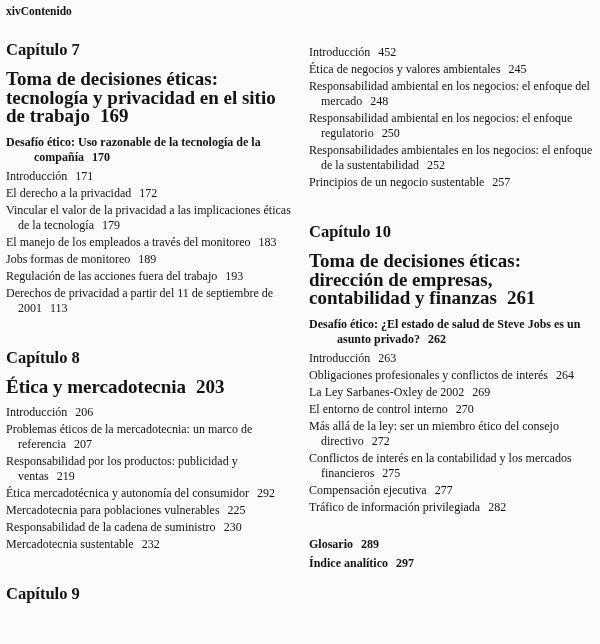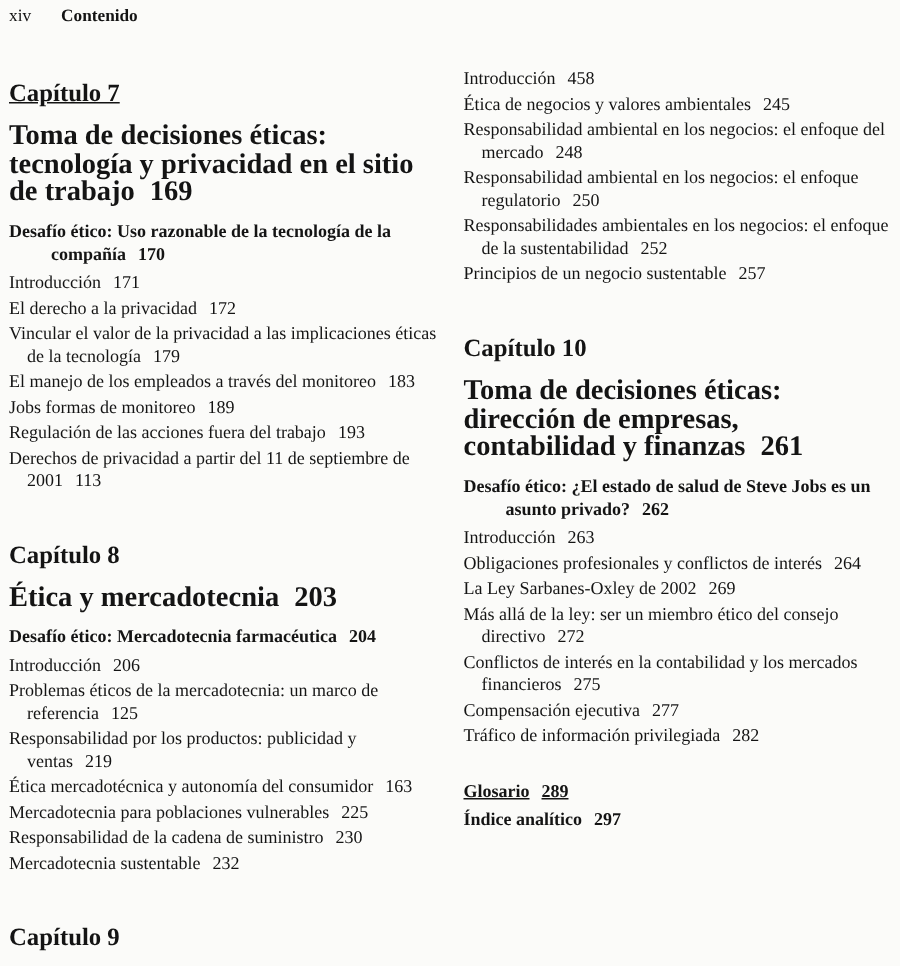--- a/index.html
+++ b/index.html
@@ -16,25 +16,25 @@
     -webkit-font-smoothing: antialiased;
   }
   .page {
     padding: 4px 6px 0 6px;
   }
   header.running {
     font-size: 11.5px;
     line-height: 14px;
   }
   header.running .pageno {
-    font-weight: normal;
+    font-weight: bold;
   }
   header.running .sec {
     font-weight: bold;
-    margin-left: 20px;
+    margin-left: 0;
   }
   main.cols {
     display: flex;
     gap: 14px;
     margin-top: 10px;
   }
   .col {
     width: 289px;
     flex: 0 0 289px;
   }
@@ -56,22 +56,21 @@
   
   .chapter_number {
     font-size: 16.5px;
     font-weight: bold;
     line-height: 20px;
     margin: 32px 0 10px 0;
     padding-left: 0;
     text-indent: 0;
   }
   #col-left .chapter_number:first-child {
-    margin-top: 24px;
-    text-decoration: underline;
+    margin-top: 12px;
   }
   
   .chapter_title {
     font-size: 19px;
     font-weight: bold;
     line-height: 18.5px;
     margin: 0 0 9px 0;
     padding-left: 0;
     text-indent: 0;
   }
@@ -85,21 +84,20 @@
     text-indent: -28px;
     margin-bottom: 4px;
   }
   
   .backmatter {
     font-weight: bold;
     margin-bottom: 4px;
   }
   .toc-item:not(.backmatter) + .backmatter {
     margin-top: 22px;
-    text-decoration: underline;
   }
 </style>
 </head>
 <body>
 
 <div class="page">
   <header class="running">
     <span class="pageno">xiv</span><span class="sec">Contenido</span>
   </header>
 
@@ -110,43 +108,43 @@
         <div class="toc-item challenge"><span class="txt">Desafío ético: Uso razonable de la tecnología de la compañía</span><span class="pg">170</span></div>
         <div class="toc-item entry"><span class="txt">Introducción</span><span class="pg">171</span></div>
         <div class="toc-item entry"><span class="txt">El derecho a la privacidad</span><span class="pg">172</span></div>
         <div class="toc-item entry"><span class="txt">Vincular el valor de la privacidad a las implicaciones éticas de la tecnología</span><span class="pg">179</span></div>
         <div class="toc-item entry"><span class="txt">El manejo de los empleados a través del monitoreo</span><span class="pg">183</span></div>
         <div class="toc-item entry"><span class="txt">Jobs formas de monitoreo</span><span class="pg">189</span></div>
         <div class="toc-item entry"><span class="txt">Regulación de las acciones fuera del trabajo</span><span class="pg">193</span></div>
         <div class="toc-item entry"><span class="txt">Derechos de privacidad a partir del 11 de septiembre de 2001</span><span class="pg">113</span></div>
         <div class="toc-item chapter_number"><span class="txt">Capítulo 8</span></div>
         <div class="toc-item chapter_title"><span class="txt">Ética y mercadotecnia</span><span class="pg">203</span></div>
-        <div class="toc-item challenge"><span class="txt">Desafío ético: Mercadotecnia farmacéutica</span><span class="pg">204</span></div>
         <div class="toc-item entry"><span class="txt">Introducción</span><span class="pg">206</span></div>
-        <div class="toc-item entry"><span class="txt">Problemas éticos de la mercadotecnia: un marco de referencia</span><span class="pg">125</span></div>
+        <div class="toc-item entry"><span class="txt">Problemas éticos de la mercadotecnia: un marco de referencia</span><span class="pg">207</span></div>
         <div class="toc-item entry"><span class="txt">Responsabilidad por los productos: publicidad y ventas</span><span class="pg">219</span></div>
-        <div class="toc-item entry"><span class="txt">Ética mercadotécnica y autonomía del consumidor</span><span class="pg">163</span></div>
+        <div class="toc-item entry"><span class="txt">Ética mercadotécnica y autonomía del consumidor</span><span class="pg">292</span></div>
         <div class="toc-item entry"><span class="txt">Mercadotecnia para poblaciones vulnerables</span><span class="pg">225</span></div>
         <div class="toc-item entry"><span class="txt">Responsabilidad de la cadena de suministro</span><span class="pg">230</span></div>
         <div class="toc-item entry"><span class="txt">Mercadotecnia sustentable</span><span class="pg">232</span></div>
         <div class="toc-item chapter_number"><span class="txt">Capítulo 9</span></div>
       </section>
     <section class="col" id="col-right">
-        <div class="toc-item entry"><span class="txt">Introducción</span><span class="pg">458</span></div>
+        <div class="toc-item entry"><span class="txt">Introducción</span><span class="pg">452</span></div>
         <div class="toc-item entry"><span class="txt">Ética de negocios y valores ambientales</span><span class="pg">245</span></div>
         <div class="toc-item entry"><span class="txt">Responsabilidad ambiental en los negocios: el enfoque del mercado</span><span class="pg">248</span></div>
         <div class="toc-item entry"><span class="txt">Responsabilidad ambiental en los negocios: el enfoque regulatorio</span><span class="pg">250</span></div>
         <div class="toc-item entry"><span class="txt">Responsabilidades ambientales en los negocios: el enfoque de la sustentabilidad</span><span class="pg">252</span></div>
         <div class="toc-item entry"><span class="txt">Principios de un negocio sustentable</span><span class="pg">257</span></div>
         <div class="toc-item chapter_number"><span class="txt">Capítulo 10</span></div>
         <div class="toc-item chapter_title"><span class="txt">Toma de decisiones éticas: dirección de empresas, contabilidad y finanzas</span><span class="pg">261</span></div>
         <div class="toc-item challenge"><span class="txt">Desafío ético: ¿El estado de salud de Steve Jobs es un asunto privado?</span><span class="pg">262</span></div>
         <div class="toc-item entry"><span class="txt">Introducción</span><span class="pg">263</span></div>
         <div class="toc-item entry"><span class="txt">Obligaciones profesionales y conflictos de interés</span><span class="pg">264</span></div>
         <div class="toc-item entry"><span class="txt">La Ley Sarbanes-Oxley de 2002</span><span class="pg">269</span></div>
+        <div class="toc-item entry"><span class="txt">El entorno de control interno</span><span class="pg">270</span></div>
         <div class="toc-item entry"><span class="txt">Más allá de la ley: ser un miembro ético del consejo directivo</span><span class="pg">272</span></div>
         <div class="toc-item entry"><span class="txt">Conflictos de interés en la contabilidad y los mercados financieros</span><span class="pg">275</span></div>
         <div class="toc-item entry"><span class="txt">Compensación ejecutiva</span><span class="pg">277</span></div>
         <div class="toc-item entry"><span class="txt">Tráfico de información privilegiada</span><span class="pg">282</span></div>
         <div class="toc-item backmatter"><span class="txt">Glosario</span><span class="pg">289</span></div>
         <div class="toc-item backmatter"><span class="txt">Índice analítico</span><span class="pg">297</span></div>
       </section>
   </main>
 </div>
 

